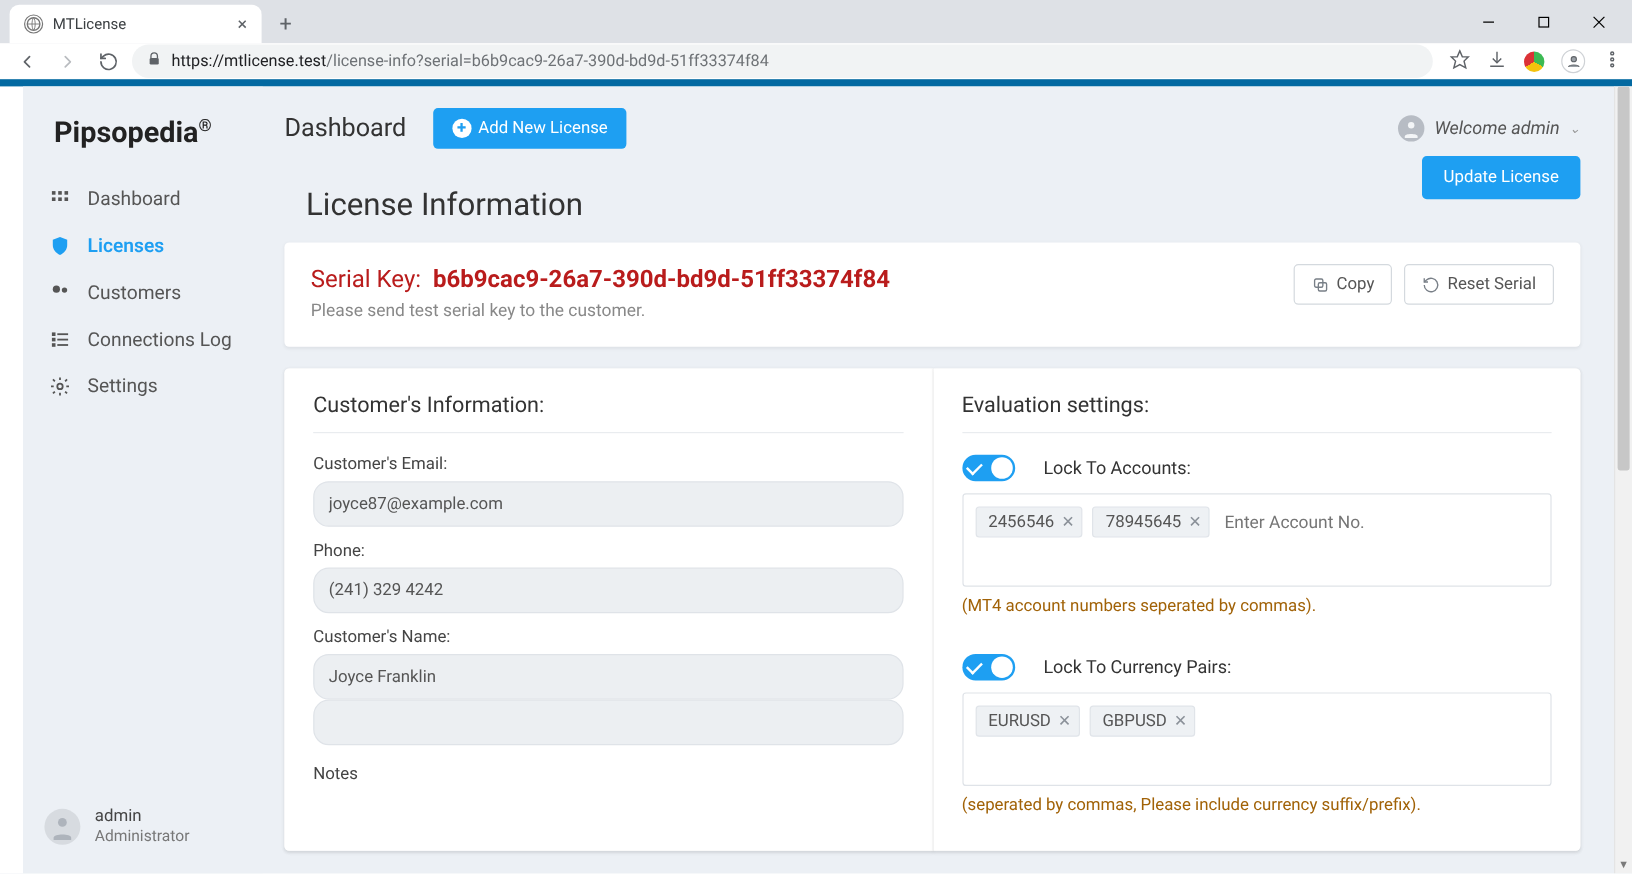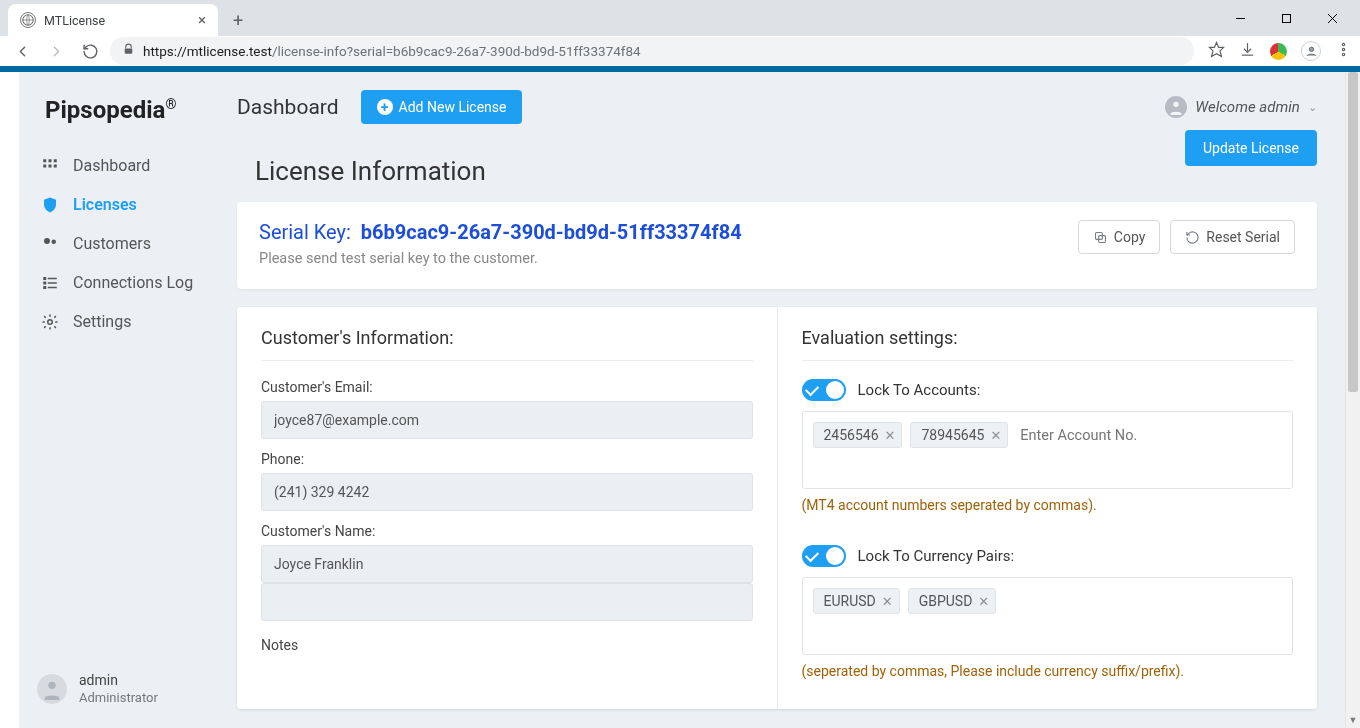--- a/index.html
+++ b/index.html
@@ -60,36 +60,36 @@
 .usermenu { margin-left:auto; display:flex; align-items:center; gap:8px; color:#555; font-size:15px; cursor:pointer;font-style:italic;}
 .usermenu .avatar2 { width:22px; height:22px; border-radius:50%; background:#b7bcc4; display:inline-flex; align-items:center; justify-content:center;}
 .usermenu .avatar2 svg{ width:16px; height:16px; fill:#f3f5f7;}
 .usermenu .chev { font-size:11px; color:#999;}
 
 h1.page-title { font-size:26px; font-weight:400; color:#333; margin:26px 0 16px 18px;}
 .card { background:#fff; border-radius:4px; box-shadow:0 1px 3px rgba(0,0,0,.06); }
 
 .serial-card { padding:18px 22px 22px 22px; display:flex; align-items:flex-start; margin:0 0 18px 0;}
 .serial-left { flex:1;}
-.serial-left .row1 { font-size:20px; color:#1d4ed8; }
+.serial-left .row1 { font-size:20px; color:#b91c1c; }
 .serial-left .row1 b { font-weight:700;}
 .serial-left .hint { color:#888; font-size:14.5px; margin-top:6px;}
 .serial-btns { display:flex; gap:10px;border-radius:12px;}
 .btn-outline { background:#fff; border:1px solid #d4d9de; color:#555; padding:8px 14px; border-radius:4px;}
 .btn-outline svg { width:15px; height:15px; stroke:#787f87; fill:none; stroke-width:1.8;}
 .col { flex:1; background:#fff; border-radius:4px; box-shadow:0 1px 3px rgba(0,0,0,.06); padding:20px 24px 30px 24px;}
 .col + .col { margin-left:0;}
 .col-wrap { display:flex;}
 .col-wrap .col:first-child { border-right:1px solid #eee; border-top-right-radius:0; border-bottom-right-radius:0;}
 .col-wrap .col:last-child  { border-top-left-radius:0; border-bottom-left-radius:0;}
 .section-title { font-size:18px; font-weight:400; color:#333; padding-bottom:12px; border-bottom:1px solid #e9ecef; margin-bottom:18px;}
 .fld-label { font-size:14px; color:#444; margin:12px 0 6px 0; display:block;}
-.fld { width:100%; height:38px; background:#eceff2; border:1px solid #dfe3e8; border-radius:3px; padding:0 12px; font-size:14px; color:#555;}
+.fld { width:100%; height:38px; background:#eceff2; border:1px solid #dfe3e8; border-radius:13px; padding:0 12px; font-size:14px; color:#555;}
 .fld.empty { color:#999;}
-.toggle-row { display:flex; align-items:center; gap:12px; margin:4px 0 10px 0;}
+.toggle-row { display:flex; align-items:center; gap:24px; margin:4px 0 10px 0;}
 .toggle { width:44px; height:22px; border-radius:11px; background:#1e9ff2; position:relative; cursor:pointer;}
 .toggle::before { content:""; position:absolute; left:4px; top:50%; width:10px; height:6px; border-left:2.4px solid #fff; border-bottom:2.4px solid #fff; transform:translateY(-60%) rotate(-45deg);}
 .toggle .knob { position:absolute; right:2px; top:2px; width:18px; height:18px; background:#fff; border-radius:50%;}
 .toggle-label { font-size:15px; color:#333;}
 .tagbox { border:1px solid #dfe3e8; border-radius:3px; padding:10px 10px 40px 10px; display:flex; flex-wrap:wrap; gap:8px; align-items:center;}
 .tag { background:#eef1f4; border:1px solid #e0e4e9; border-radius:3px; padding:4px 6px 4px 10px; font-size:14px; color:#555; display:inline-flex; align-items:center; gap:6px;}
 .tag .x { color:#8b9199; font-size:13px; cursor:pointer; font-weight:300;}
 .taginput { border:none; outline:none; font-size:14.5px; color:#888; min-width:160px; padding:4px;}
 .tag-hint { color:#a16207; font-size:14px; margin-top:8px;}
 .spacer-lg { height:28px;}

